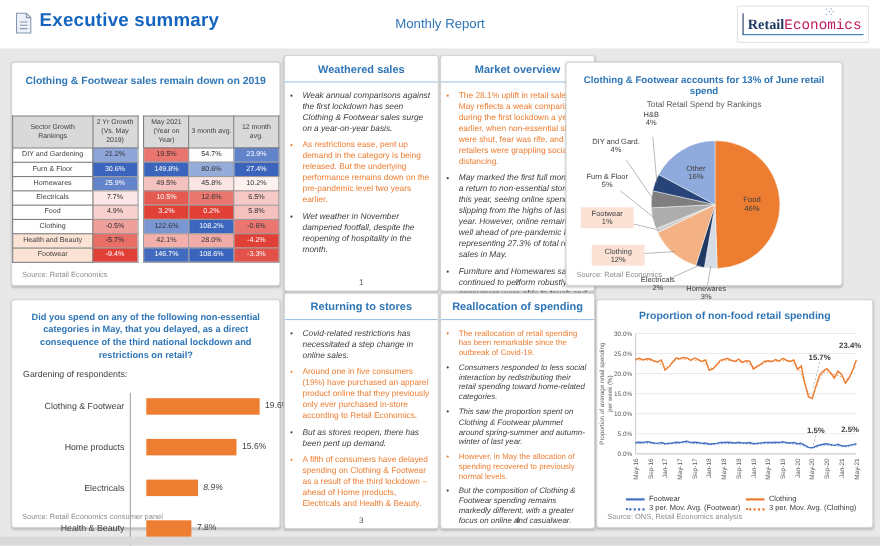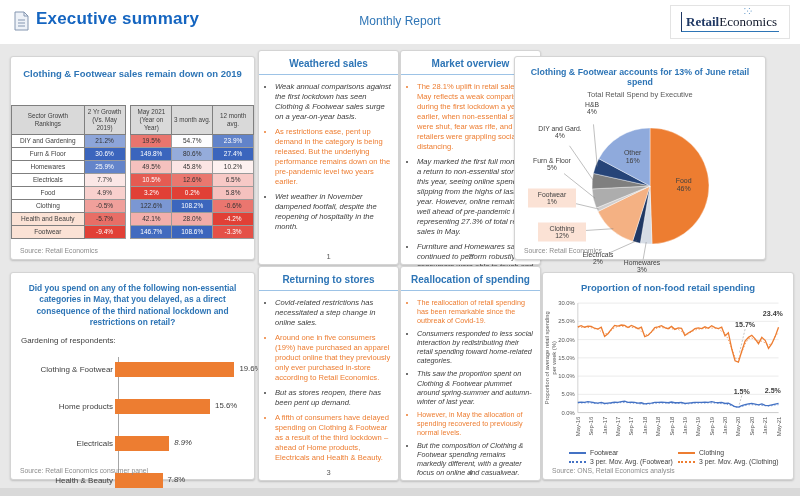--- a/index.html
+++ b/index.html
@@ -8,21 +8,21 @@
   
   .header{position:absolute;left:0;top:0;width:800px;height:44px;background:#ffffff;}
   .doc-icon{position:absolute;left:14px;top:11px;}
   .header-title{position:absolute;left:36px;top:9px;font-size:17px;font-weight:bold;color:#1565c0;letter-spacing:.2px;}
   .header-sub{position:absolute;left:0;top:14px;width:800px;text-align:center;font-size:12px;color:#2e75b6;}
   .logo{position:absolute;right:10px;top:5px;width:118px;height:32px;border:1px solid #e3e3e3;
         display:flex;align-items:center;justify-content:center;background:#fff;}
   .logo-inner{border-left:1px solid #1f3864;border-bottom:1px solid #2e75b6;padding:2px 2px 1px 4px;
               font-family:"Liberation Serif",serif;font-size:13px;position:relative;}
   .logo-retail{color:#1f3864;font-weight:bold;}
-  .logo-econ{color:#0f172a;}
+  .logo-econ{color:#be185d;font-family:Liberation Mono, monospace;}
   .logo-spark{position:absolute;right:26px;top:-7px;font-size:8px;color:#2e75b6;letter-spacing:1px;}
   
   .panel,.card{position:absolute;background:#ffffff;border:1px solid #d4d4d4;border-radius:3px;
                box-shadow:0 1px 2px rgba(0,0,0,.18);}
   .panel-title{font-weight:bold;color:#2e75b6;text-align:center;}
   .source{position:absolute;left:9px;bottom:5px;font-size:6.8px;color:#8c8c8c;}
   
   .card-title{font-size:10px;font-weight:bold;color:#2e75b6;text-align:center;
               padding:7px 4px 5px;border-bottom:1px solid #9dc3e6;}
   .card ul{margin:7px 6px 0 16px;padding:0;}
@@ -51,21 +51,21 @@
   .sector-table .v{width:38px;}
   
   .panel-pie .panel-title{font-size:8.8px;margin:10px 4px 0;}
   .pie-sub{font-size:7.5px;color:#595959;text-align:center;margin-top:3px;}
   
   .panel-survey .panel-title{font-size:8.4px;margin:10px 8px 0;line-height:1.35;}
   .survey-sub{font-size:8px;color:#404040;margin:8px 0 0 10px;}
   .bar-chart{position:relative;margin:12px 8px 0 10px;height:148px;}
   .bar-axis{position:absolute;left:97px;top:0;bottom:4px;width:1px;background:#a6a6a6;}
   .bar-row{display:flex;align-items:center;height:24px;margin-bottom:13px;}
-  .bar-label{width:92px;text-align:right;font-size:8px;color:#404040;padding-right:2px;flex:none;}
+  .bar-label{width:92px;text-align:right;font-size:8px;color:#404040;padding-right:20px;flex:none;}
   .bar-track{flex:1;position:relative;height:15px;}
   .bar-fill{position:absolute;left:0;top:0;height:15px;background:#ed7d31;}
   .bar-val{position:absolute;top:2px;font-size:7.8px;color:#404040;white-space:nowrap;}
   
   .panel-line .panel-title{font-size:9.5px;margin:9px 4px 2px;}
   .legend{display:grid;grid-template-columns:1fr 1fr;gap:2px 4px;margin:2px 10px 0 26px;}
   .legend-item{display:flex;align-items:center;font-size:6.8px;color:#404040;}
   .sw{width:17px;height:0;margin-right:4px;flex:none;}
   .sw-solid-blue{border-top:2px solid #4472c4;}
   .sw-solid-orange{border-top:2px solid #ed7d31;}
@@ -197,21 +197,21 @@
   <ul>
       <li class="t-orange">The 28.1% uplift in retail sales in May reflects a weak comparison during the first lockdown a year earlier, when non-essential shops were shut, fear was rife, and retailers were grappling social distancing.</li>
       <li class="t-dark">May marked the first full month of a return to non-essential stores this year, seeing online spending slipping from the highs of last year. However, online remains well ahead of pre-pandemic levels, representing 27.3% of total retail sales in May.</li>
       <li class="t-dark">Furniture and Homewares sales continued to perform robustly as consumers were able to touch and feel items in-store.</li>
     </ul>
   <div class="page-num">2</div>
 </div>
 
 <div class="panel panel-pie">
   <div class="panel-title">Clothing &amp; Footwear accounts for 13% of June retail spend</div>
-  <div class="pie-sub">Total Retail Spend by Executive</div>
+  <div class="pie-sub">Total Retail Spend by Rankings</div>
   <div id="pie-host" style="text-align:center;margin-top:1px;"><svg viewBox="0 0 240 172" width="240" height="172">
         <path d="M130,86 L130.0,28.0 A58,58 0 0 1 132.0,144.0 Z" fill="#ed7d31" stroke="#ffffff" stroke-width="0.4"></path>
         <text x="163.63520167650864" y="83.43183789233136" text-anchor="middle" font-size="7" fill="#404040"><tspan x="163.63520167650864" dy="0">Food</tspan><tspan x="163.63520167650864" dy="8">46%</tspan></text>
         <path d="M130,86 L132.0,144.0 A58,58 0 0 1 120.3,143.2 Z" fill="#d6dce5" stroke="#ffffff" stroke-width="0.4"></path>
         <line x1="126.20190164174836" y1="142.13164926190078" x2="123.17653245968954" y2="159.3168617933322" stroke="#7f7f7f" stroke-width="0.5"></line>
         <text x="122" y="164.5" text-anchor="middle" font-size="6.8" fill="#404040"><tspan x="122" dy="0">Homewares</tspan><tspan x="122" dy="7.5">3%</tspan></text>
         <path d="M130,86 L120.3,143.2 A58,58 0 0 1 112.6,141.3 Z" fill="#203864" stroke="#ffffff" stroke-width="0.4"></path>
         <line x1="116.82016892258868" y1="140.69442067314455" x2="88.86964729832484" y2="153.15443778848046" stroke="#7f7f7f" stroke-width="0.5"></line>
         <text x="78" y="156.5" text-anchor="middle" font-size="6.8" fill="#404040"><tspan x="78" dy="0">Electricals</tspan><tspan x="78" dy="7.5">2%</tspan></text>
         <path d="M130,86 L112.6,141.3 A58,58 0 0 1 77.9,111.5 Z" fill="#f4b183" stroke="#ffffff" stroke-width="0.4"></path>

